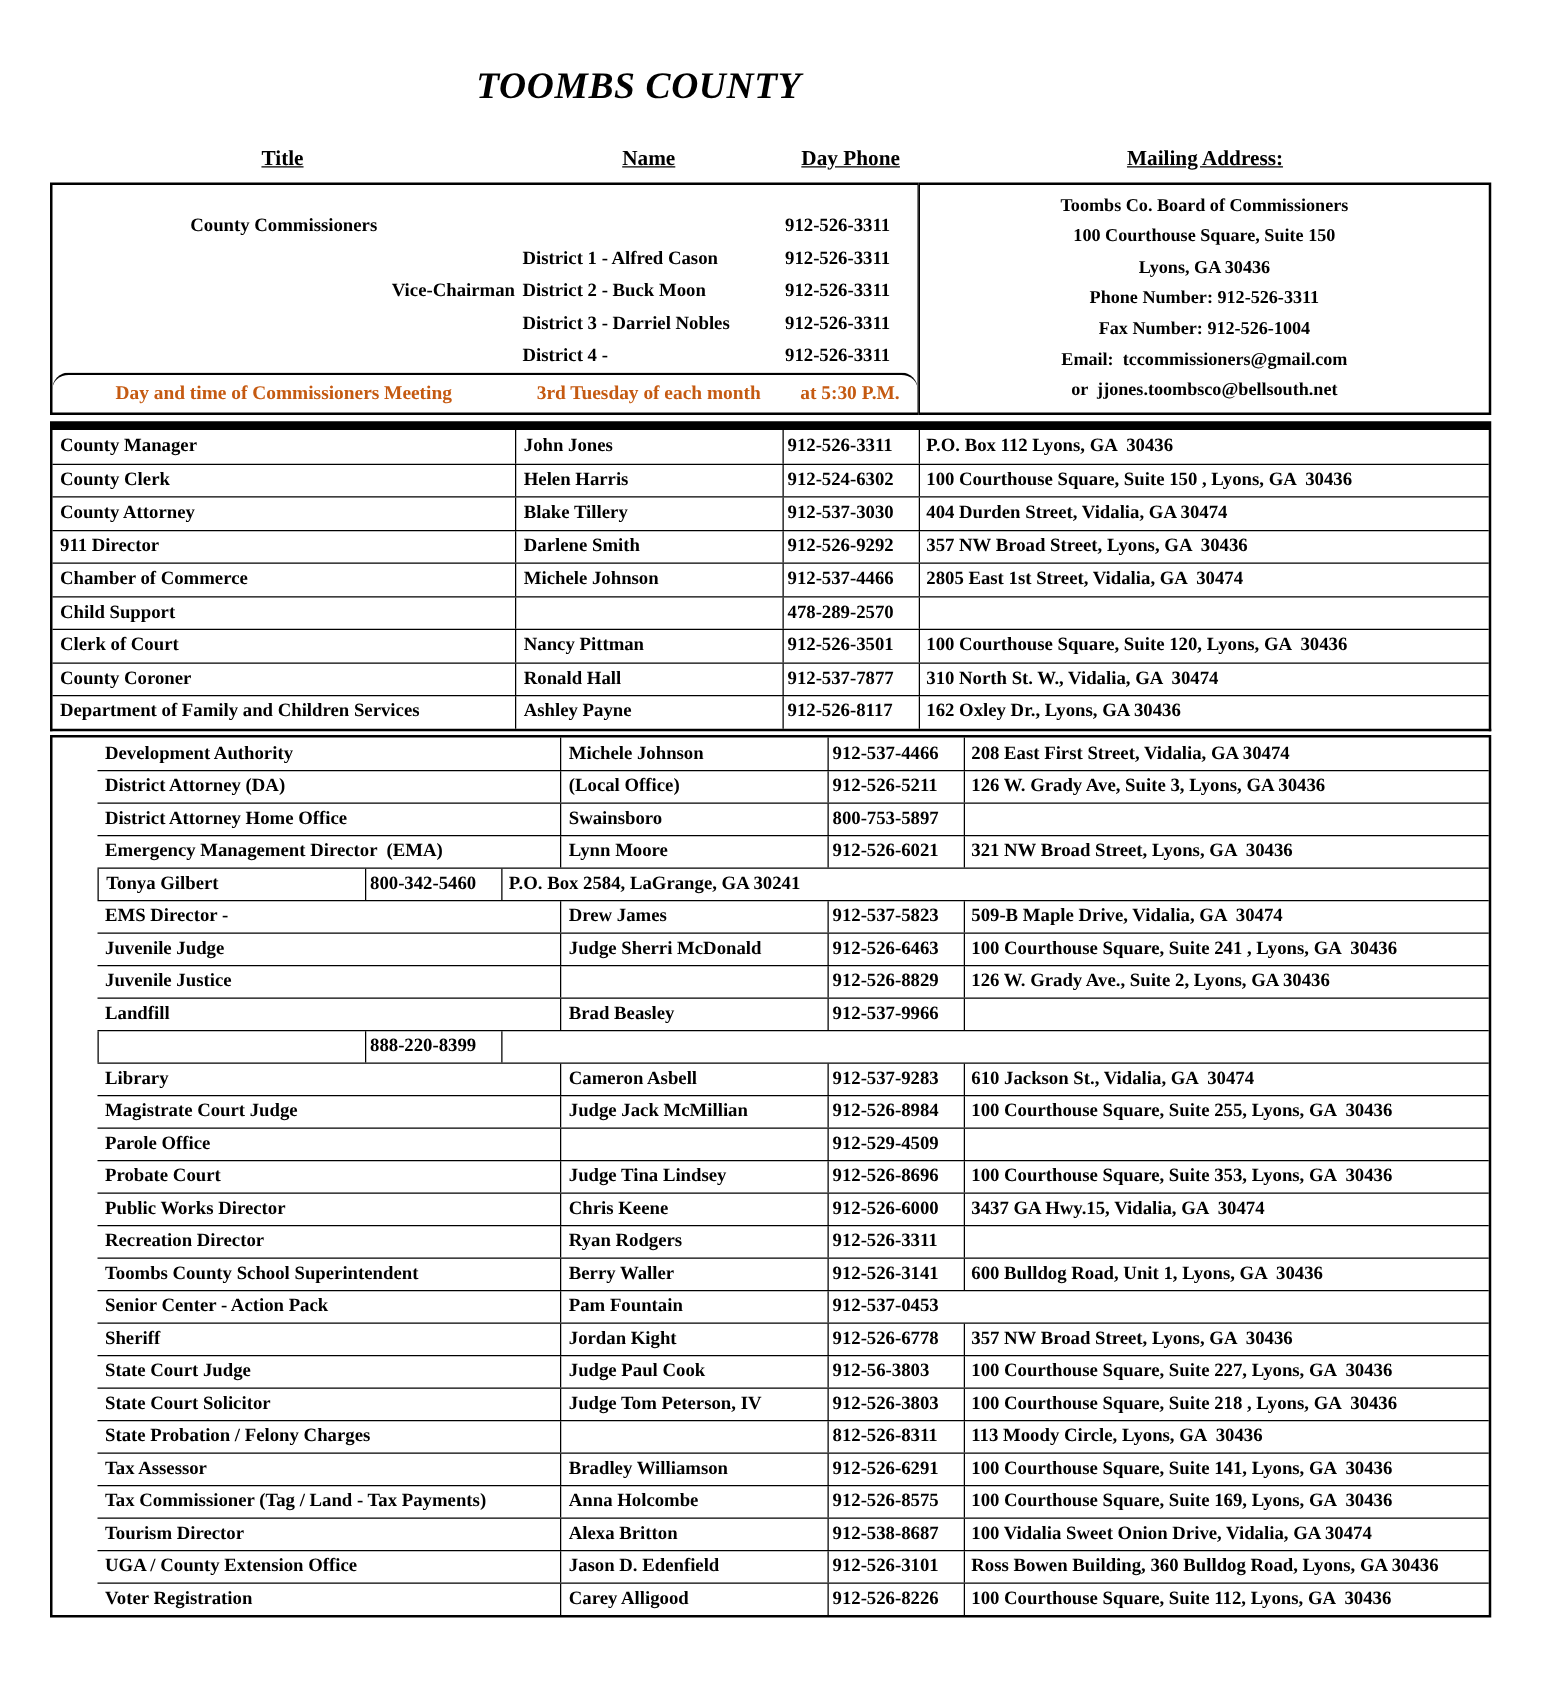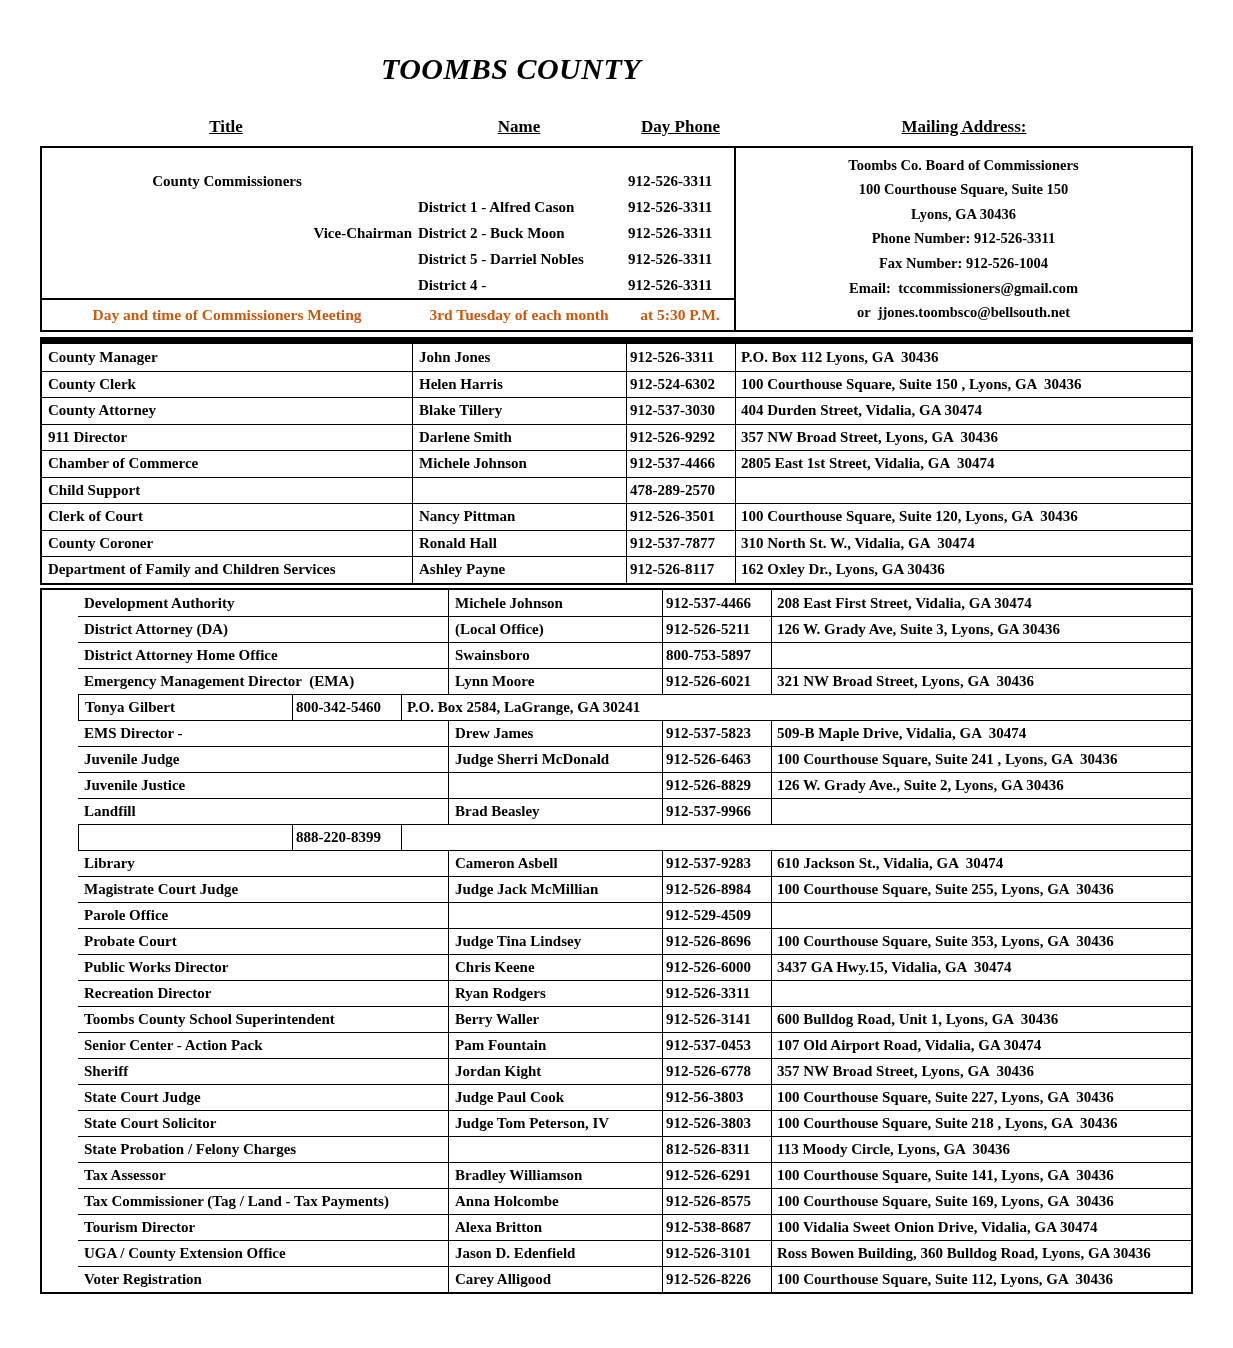--- a/index.html
+++ b/index.html
@@ -63,24 +63,24 @@
   <div class="col-header ch-title">Title</div>
   <div class="col-header ch-name">Name</div>
   <div class="col-header ch-phone">Day Phone</div>
   <div class="col-header ch-addr">Mailing Address:</div>
 
   <div class="comm-box">
     <div class="comm-rows" id="commissioner-rows">
         <div class="comm-row"><span class="comm-prefix centered">County Commissioners</span><span class="comm-label"></span><span class="comm-phone">912-526-3311</span></div>
         <div class="comm-row"><span class="comm-prefix"></span><span class="comm-label">District 1 - Alfred Cason</span><span class="comm-phone">912-526-3311</span></div>
         <div class="comm-row"><span class="comm-prefix">Vice-Chairman</span><span class="comm-label">District 2 - Buck Moon</span><span class="comm-phone">912-526-3311</span></div>
-        <div class="comm-row"><span class="comm-prefix"></span><span class="comm-label">District 5 - Darriel Nobles</span><span class="comm-phone">912-526-3311</span></div>
+        <div class="comm-row"><span class="comm-prefix"></span><span class="comm-label">District 3 - Darriel Nobles</span><span class="comm-phone">912-526-3311</span></div>
         <div class="comm-row"><span class="comm-prefix"></span><span class="comm-label">District 4 -</span><span class="comm-phone">912-526-3311</span></div>
       </div>
-    <div class="comm-meeting" style="color: rgb(197, 90, 17);">
+    <div class="comm-meeting" style="color: rgb(197, 90, 17); border-radius: 13px;">
       <span class="meet-label">Day and time of Commissioners Meeting</span>
       <span class="meet-schedule">3rd Tuesday of each month</span>
       <span class="meet-time">at 5:30 P.M.</span>
     </div>
   </div>
 
   <div class="mail-box" id="mailing-lines"><div>Toombs Co. Board of Commissioners</div><div>100 Courthouse Square, Suite 150</div><div>Lyons, GA 30436</div><div>Phone Number: 912-526-3311</div><div>Fax Number: 912-526-1004</div><div>Email:  tccommissioners@gmail.com</div><div>or  jjones.toombsco@bellsouth.net</div></div>
 
   <div class="thick-bar"></div>
 
@@ -238,21 +238,20 @@
       <div class="dir-row">
         <span class="dir-cell c-title">Toombs County School Superintendent</span>
         <span class="dir-cell c-name">Berry Waller</span>
         <span class="dir-cell c-phone">912-526-3141</span>
         <span class="dir-cell c-addr">600 Bulldog Road, Unit 1, Lyons, GA  30436</span>
       </div>
       <div class="dir-row">
         <span class="dir-cell c-title">Senior Center - Action Pack</span>
         <span class="dir-cell c-name">Pam Fountain</span>
         <span class="dir-cell c-phone">912-537-0453</span>
-        <span class="dir-cell c-addr">107 Old Airport Road, Vidalia, GA 30474</span>
       </div>
       <div class="dir-row">
         <span class="dir-cell c-title">Sheriff</span>
         <span class="dir-cell c-name">Jordan Kight</span>
         <span class="dir-cell c-phone">912-526-6778</span>
         <span class="dir-cell c-addr">357 NW Broad Street, Lyons, GA  30436</span>
       </div>
       <div class="dir-row">
         <span class="dir-cell c-title">State Court Judge</span>
         <span class="dir-cell c-name">Judge Paul Cook</span>

